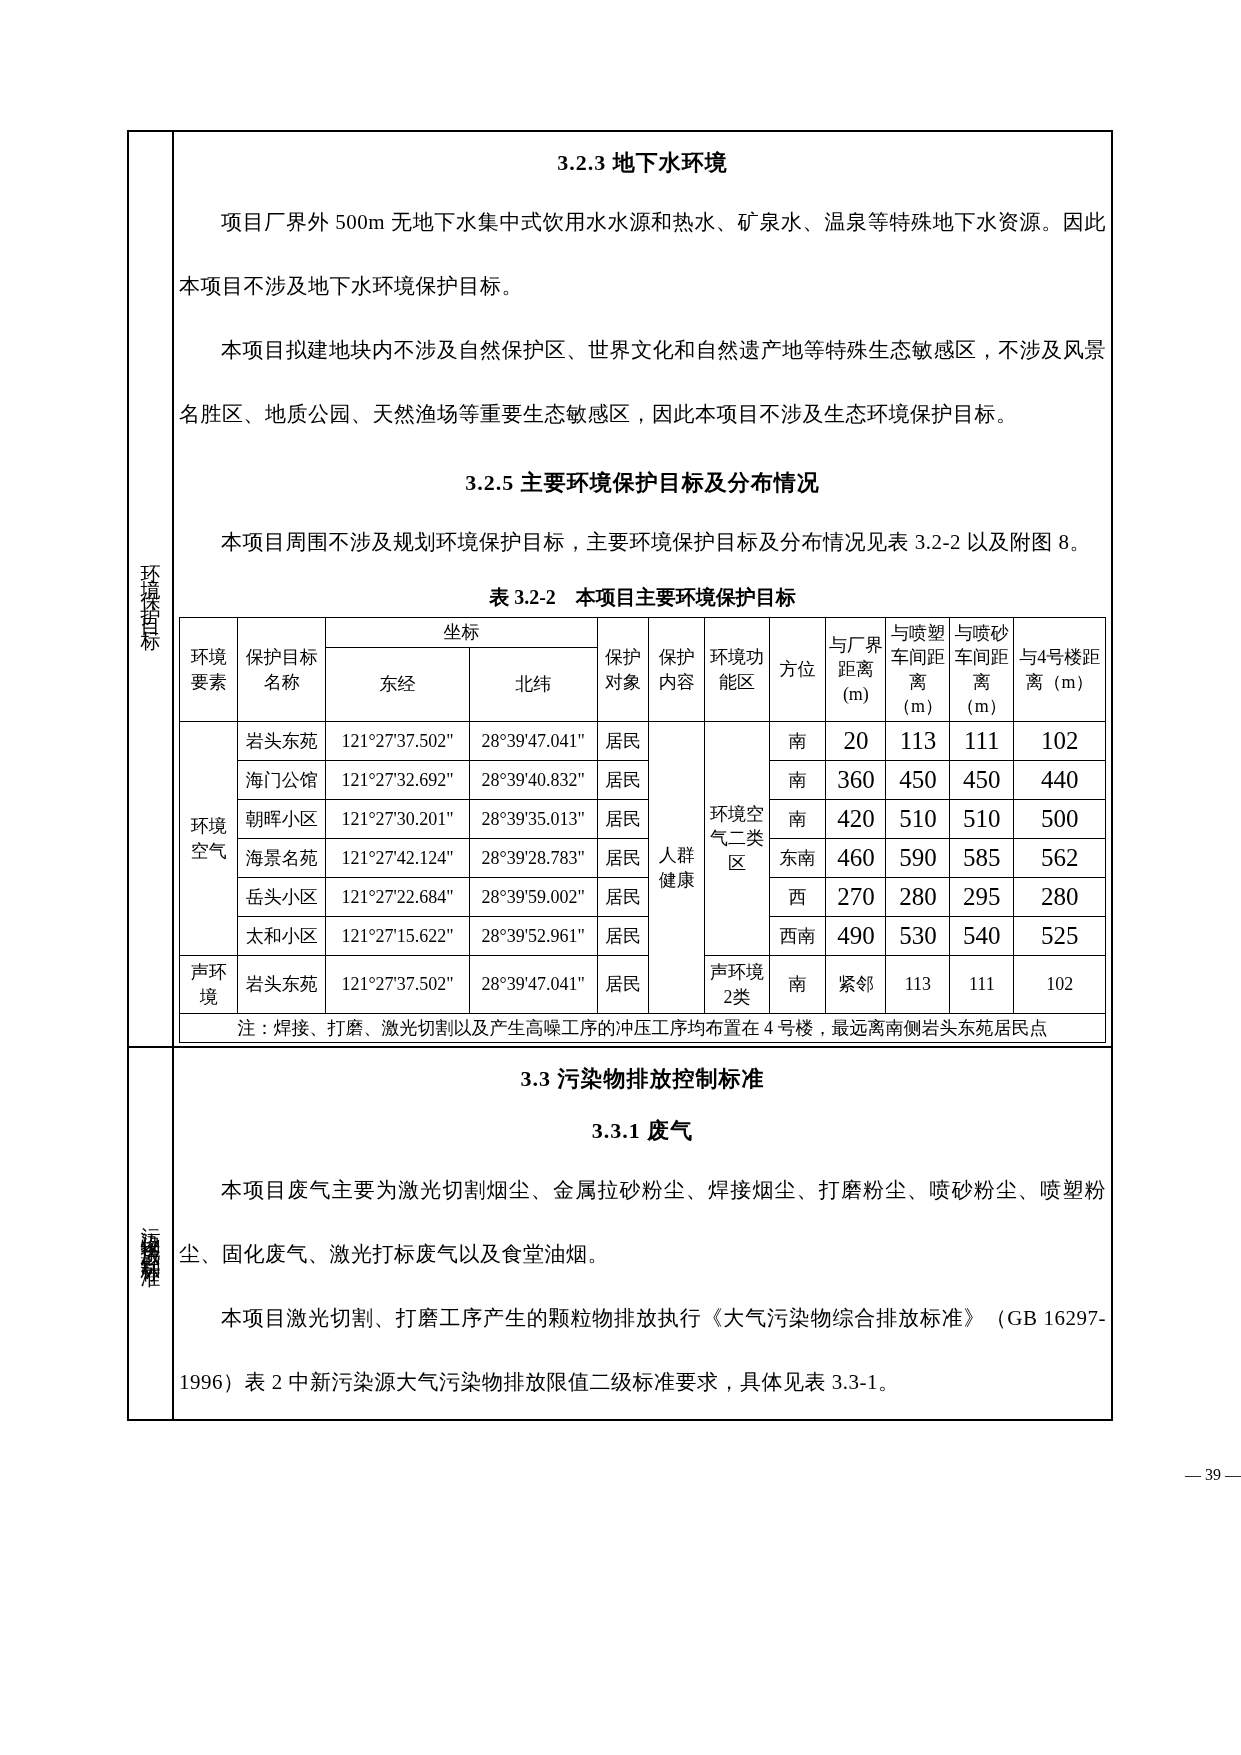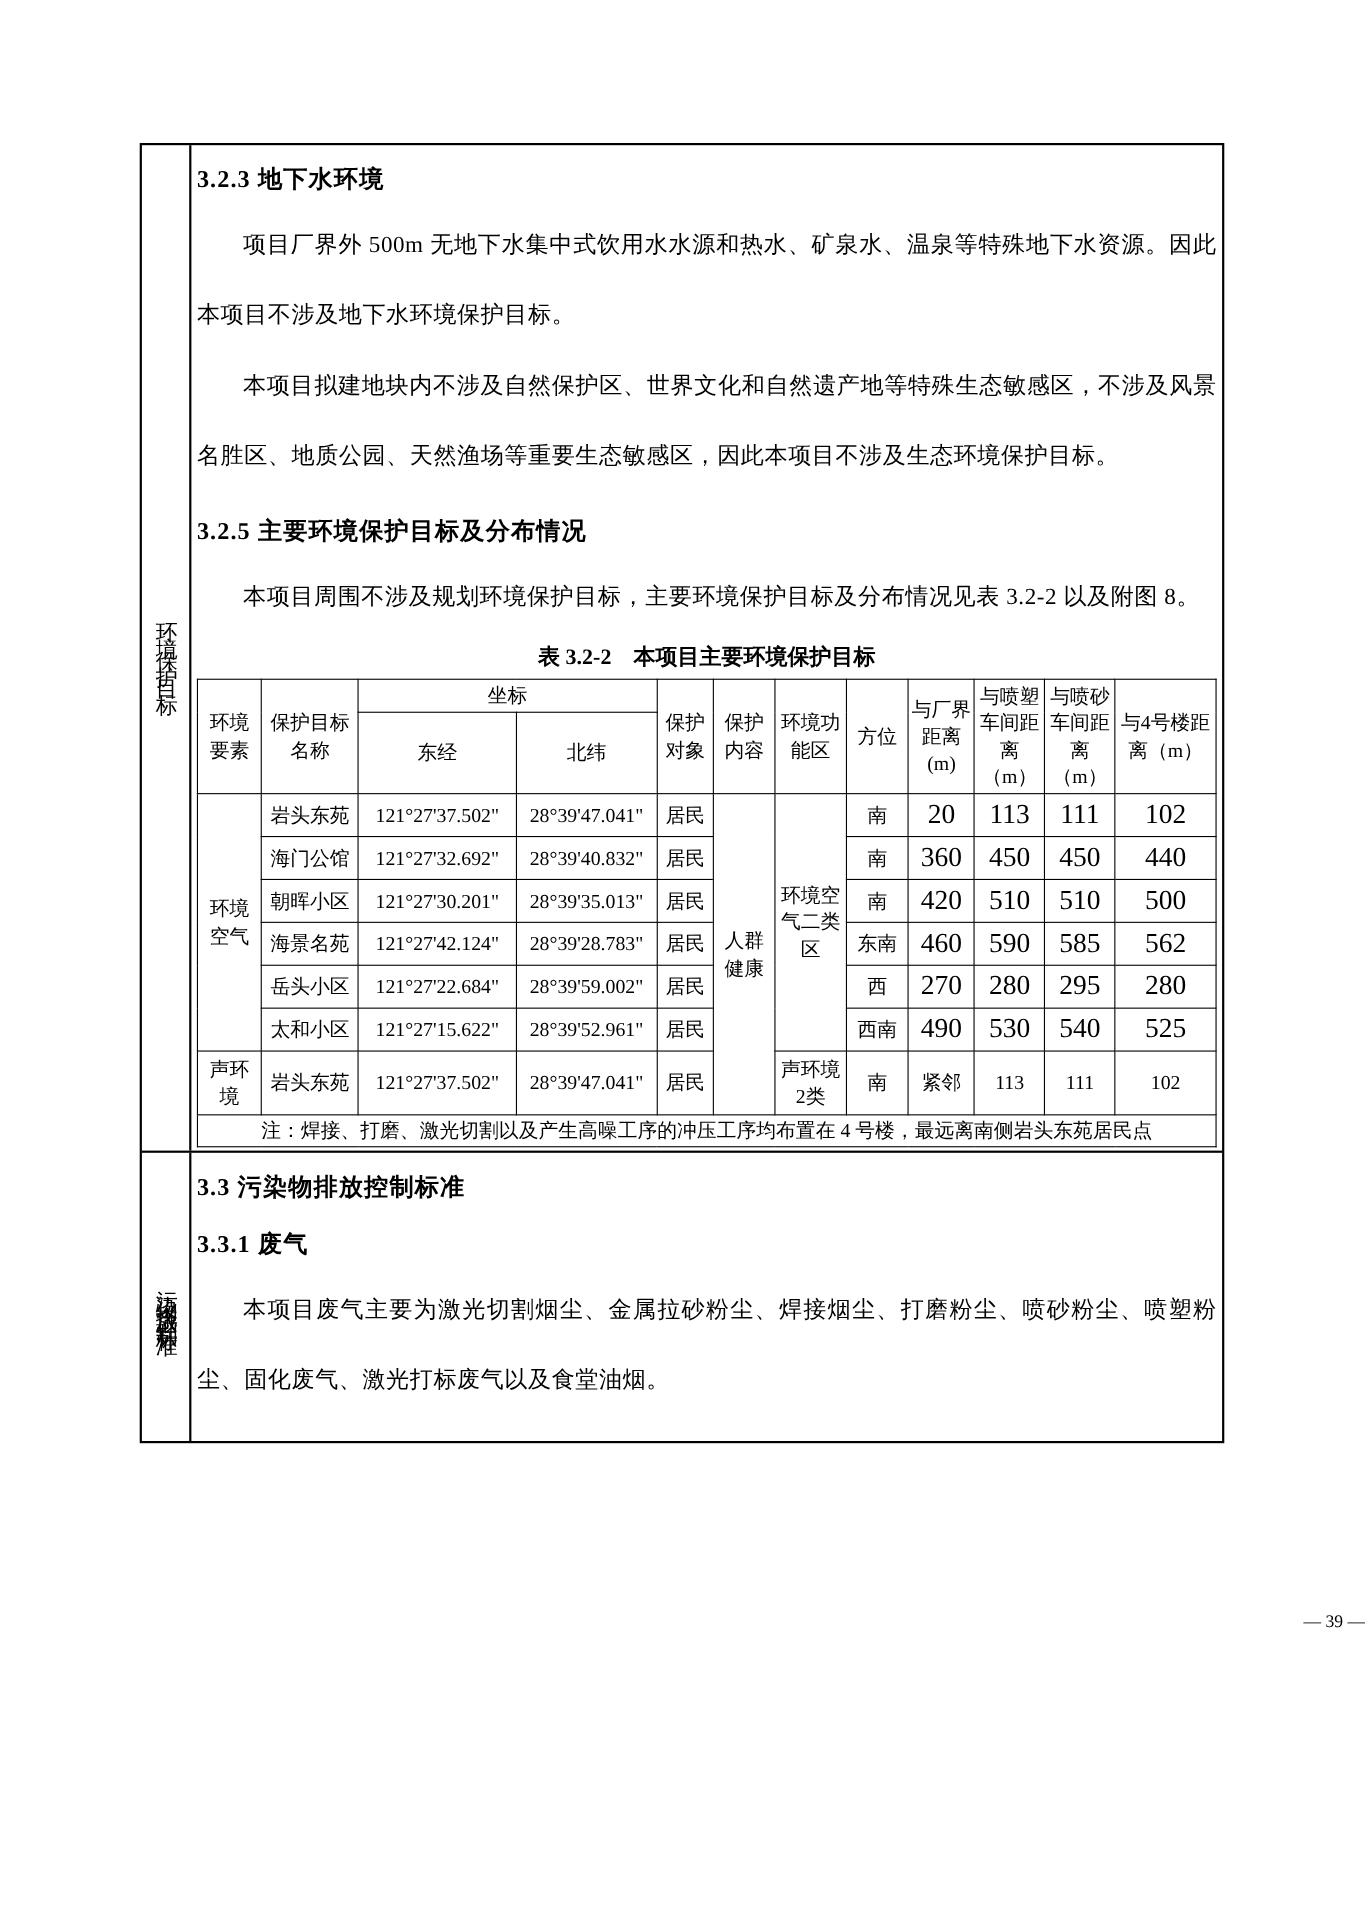--- a/index.html
+++ b/index.html
@@ -19,23 +19,23 @@
     width:45px; flex:0 0 45px; border-right:2px solid #000;
     display:flex; align-items:center; justify-content:center;
   }
   .side-label {
     writing-mode:vertical-rl; text-orientation:upright;
     font-size:20px; line-height:45px;
   }
   .side-label.sp-wide { letter-spacing:13px; }
   .side-label.sp-narrow { letter-spacing:5px; }
   .content { flex:1 1 auto; padding:6px 5px 0 5px; overflow:hidden; }
-  .content.sec2 { padding-bottom:24px; }
+  .content.sec2 { padding-bottom:5px; }
   h2.doc-h {
-    font-size:22px; font-weight:bold; text-align:left;
+    font-size:22px; font-weight:bold; text-align:center;
     margin:10px 0 12px 0; letter-spacing:1px;
   }
   h2.doc-h.mt { margin-top:22px; }
   p.para {
     font-size:21px; line-height:64px; text-align:justify;
     text-indent:2em; letter-spacing:0.5px;
   }
   .tbl-title {
     text-align:center; font-weight:bold; font-size:20px;
     margin:10px 0 6px 0;
@@ -212,19 +212,20 @@
 
   <div class="frame-row second">
     <div class="side-col">
       <div class="side-label sp-narrow">污染物排放控制标准</div>
     </div>
     <div class="content sec2">
 
       <h2 class="doc-h">3.3 污染物排放控制标准</h2>
       <h2 class="doc-h mt">3.3.1 废气</h2>
       <p class="para">本项目废气主要为激光切割烟尘、金属拉砂粉尘、焊接烟尘、打磨粉尘、喷砂粉尘、喷塑粉尘、固化废气、激光打标废气以及食堂油烟。</p>
+      <p class="para">本项目激光切割、打磨工序产生的颗粒物排放执行《大气污染物综合排放标准》（GB 16297-1996）表 2 中新污染源大气污染物排放限值二级标准要求，具体见表 3.3-1。</p>
 
     </div>
   </div>
 
 </div>
 
 <div class="footer">— 39 —</div>
 
 </body></html>

